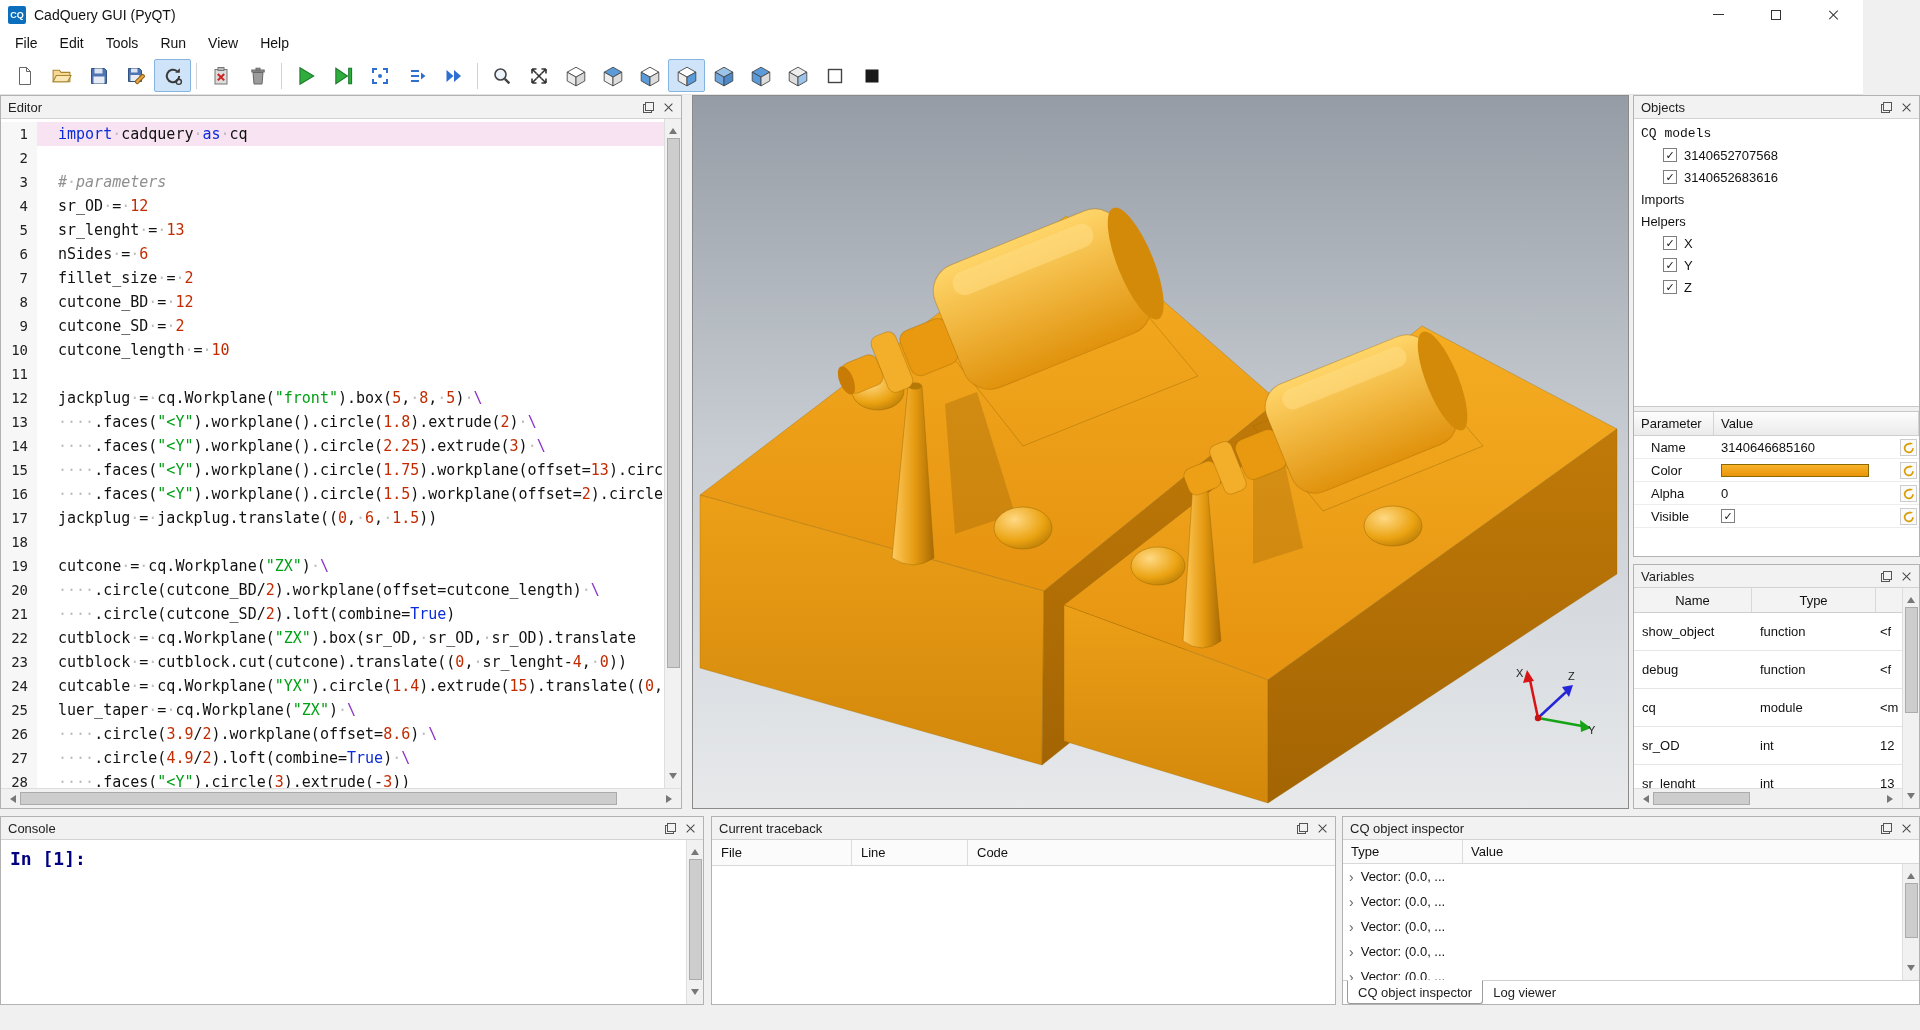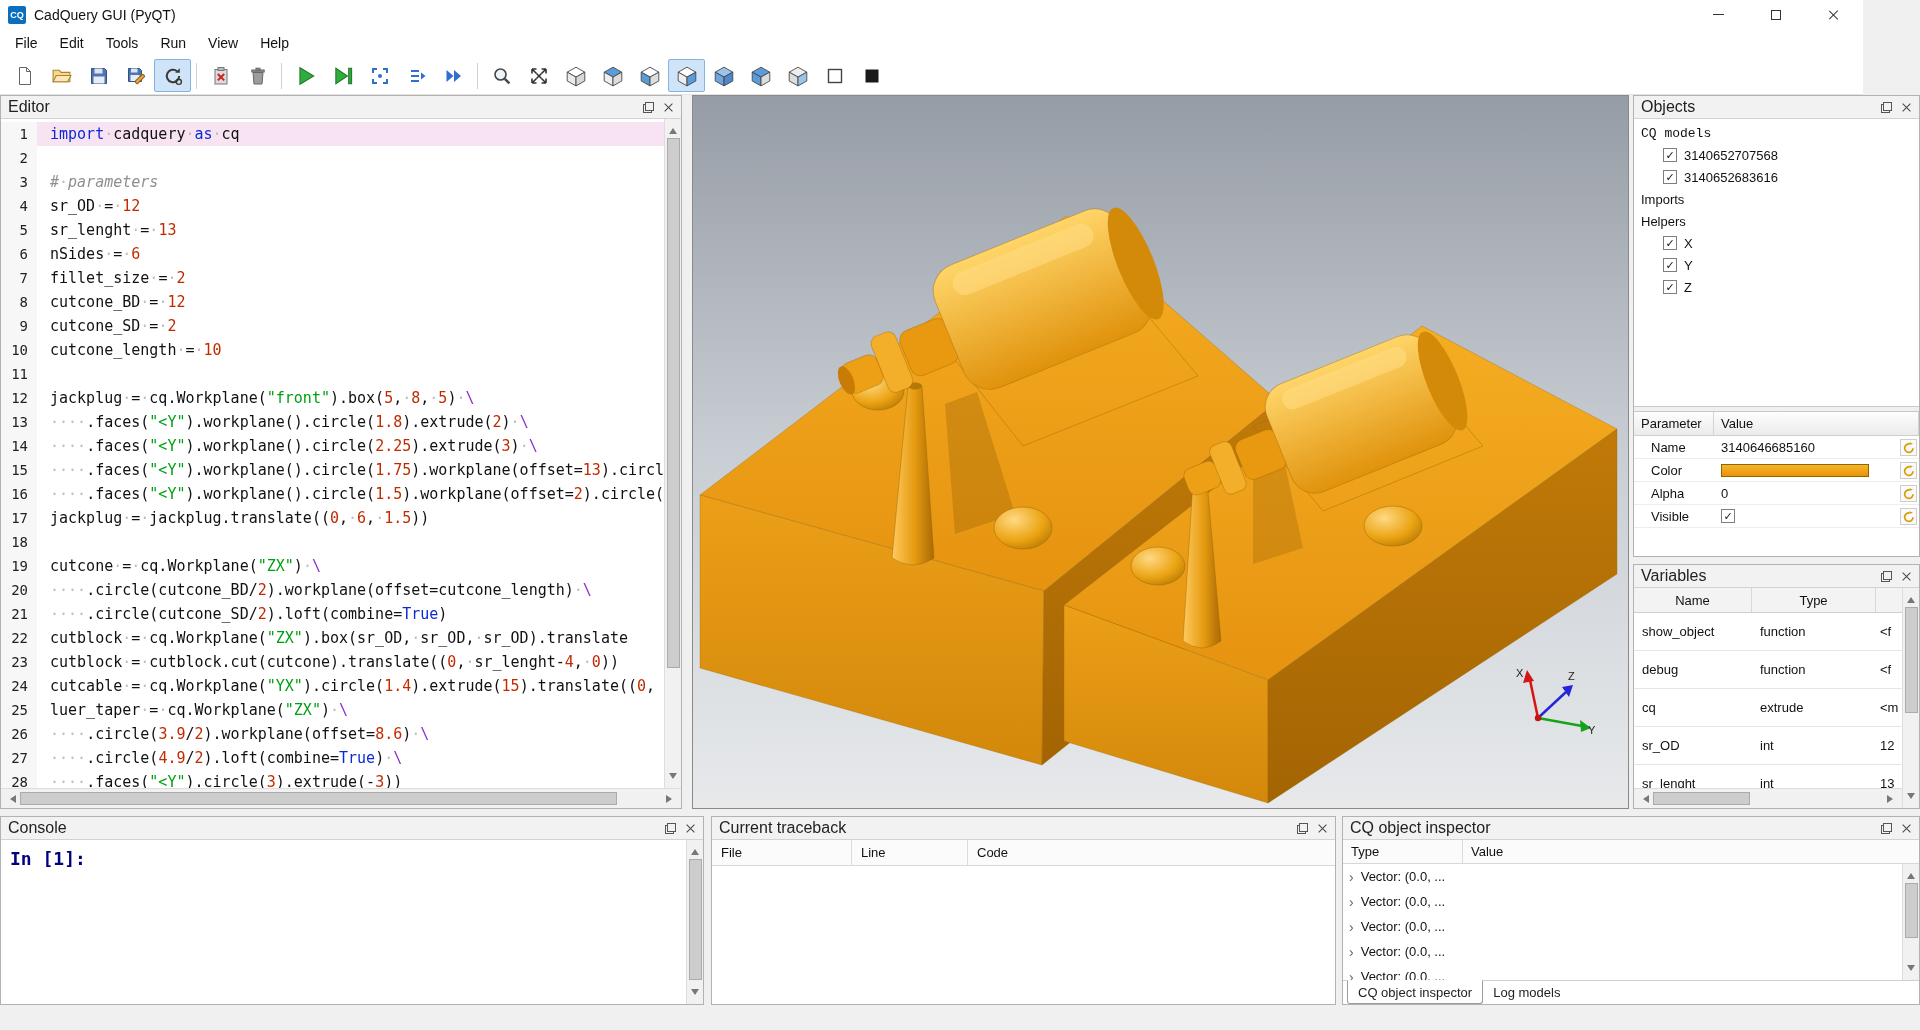--- a/index.html
+++ b/index.html
@@ -23,21 +23,21 @@
   .menu-item{padding:4px 11px;color:#111}
   .toolbar{height:38px;background:#fff;display:flex;align-items:center;padding-left:6px;border-bottom:1px solid #e3e3e3}
   .tb-btn{width:37px;height:33px;display:flex;align-items:center;justify-content:center;border:1px solid transparent;border-radius:2px;flex:none}
   .tb-btn.active{background:#cfe4f8;border-color:#86b4e0}
   .tb-btn svg{display:block}
   .tb-sep{width:1px;height:26px;background:#d2d2d2;margin:0 5px;flex:none}
 
   
   #main{position:absolute;top:95px;left:0;width:1920px;height:935px}
   .panel{position:absolute;background:#fff;border:1px solid #b2b2b2;display:flex;flex-direction:column;overflow:hidden}
-  .panel-title{height:23px;background:#f2f2f2;border-bottom:1px solid #d2d2d2;display:flex;align-items:center;padding:0 7px;font-size:16px;color:#222;flex:none}
+  .panel-title{height:23px;background:#f2f2f2;border-bottom:1px solid #d2d2d2;display:flex;align-items:center;padding:0 7px;font-size:13px;color:#222;flex:none}
   .pt-icons{margin-left:auto;display:flex;align-items:center;gap:9px}
   .pt-float{width:11px;height:11px;position:relative;display:inline-block}
   .pt-float:before{content:"";position:absolute;left:0;bottom:0;width:7px;height:7px;border:1px solid #555;background:#f2f2f2}
   .pt-float:after{content:"";position:absolute;right:0;top:0;width:7px;height:7px;border:1px solid #555;background:#f2f2f2}
   .pt-close{position:relative;width:11px;height:11px}
   .pt-close:before,.pt-close:after{content:"";position:absolute;left:5px;top:0;width:1.2px;height:11px;background:#444}
   .pt-close:before{transform:rotate(45deg)}
   .pt-close:after{transform:rotate(-45deg)}
 
   
@@ -52,21 +52,21 @@
   .sb-thumb-v{width:13px;background:#cdcdcd;border:1px solid #ababab}
   .sb-track-h{flex:1;height:100%;display:flex;align-items:center}
   .sb-thumb-h{height:13px;background:#cdcdcd;border:1px solid #ababab}
 
   
   #editor-panel{left:0;top:0;width:682px;height:714px}
   .editor-wrap{flex:1;display:flex;overflow:hidden}
   .code-area{flex:1;overflow:hidden;font-family:"DejaVu Sans Mono",monospace;font-size:15px;line-height:24px;white-space:pre;padding-top:3px}
   .cl{display:flex;height:24px}
   .ln{width:36px;flex:none;text-align:right;padding-right:9px;color:#222;background:#f7f7f7;font-size:14px}
-  .ct{flex:1;padding-left:13px;overflow:hidden}
+  .ct{flex:1;padding-left:21px;overflow:hidden}
   .cl.cur .ct{background:#f7e3f2}
   .tk-k{color:#0a2bd8}
   .tk-s{color:#00a014}
   .tk-n{color:#c22b00}
   .tk-c{color:#8f8f8f;font-style:italic}
   .tk-w{color:#bdbdbd}
   .tk-p{color:#8b2fc9}
 
   
   #viewport{position:absolute;left:692px;top:0;width:937px;height:714px;border:1px solid #8a8a8a;background:#aaa}
@@ -597,21 +597,21 @@
                 <div class="var-type">function</div>
                 <div class="var-val">&lt;f</div>
               </div>
               <div class="var-row">
                 <div class="var-name">debug</div>
                 <div class="var-type">function</div>
                 <div class="var-val">&lt;f</div>
               </div>
               <div class="var-row">
                 <div class="var-name">cq</div>
-                <div class="var-type">extrude</div>
+                <div class="var-type">module</div>
                 <div class="var-val">&lt;m</div>
               </div>
               <div class="var-row">
                 <div class="var-name">sr_OD</div>
                 <div class="var-type">int</div>
                 <div class="var-val">12</div>
               </div>
               <div class="var-row">
                 <div class="var-name">sr_lenght</div>
                 <div class="var-type">int</div>
@@ -710,18 +710,18 @@
         <div class="vscroll">
           <div class="arr up"></div>
           <div class="sb-track-v">
               <div class="sb-thumb-v" style="height:70%"></div>
             </div>
           <div class="arr down"></div>
         </div>
       </div>
       <div class="insp-tabs" id="insp-tabs">
           <div class="insp-tab active">CQ object inspector</div>
-          <div class="insp-tab">Log models</div>
+          <div class="insp-tab">Log viewer</div>
         </div>
     </div>
 
   </div>
 </div>
 
 </body></html>

